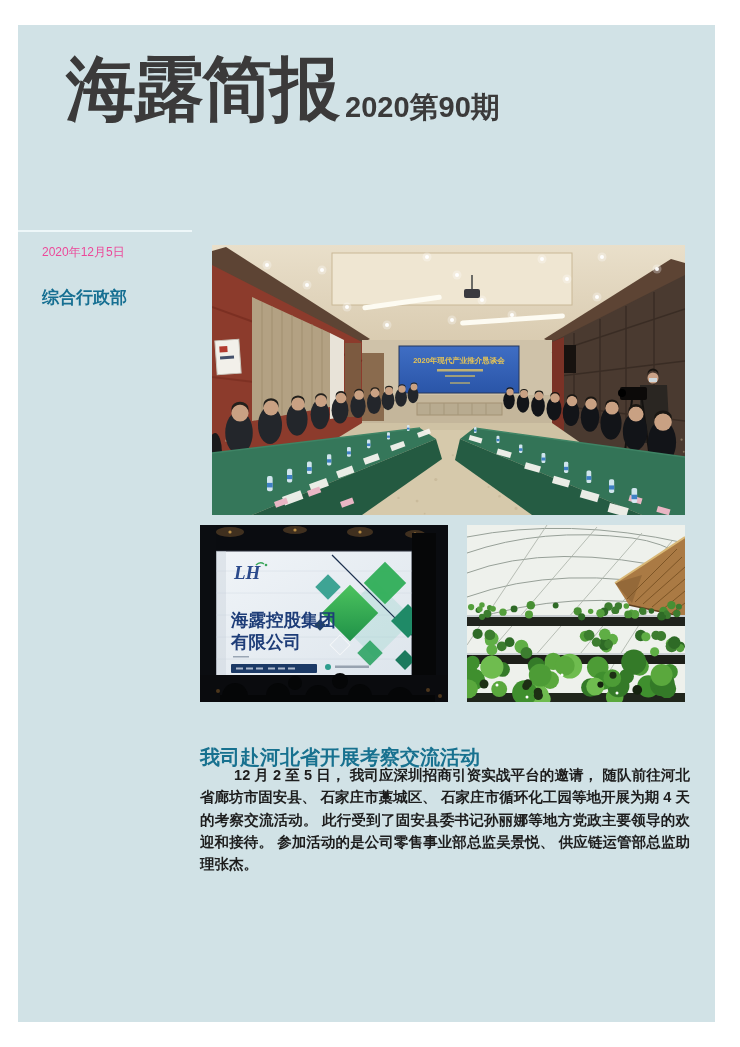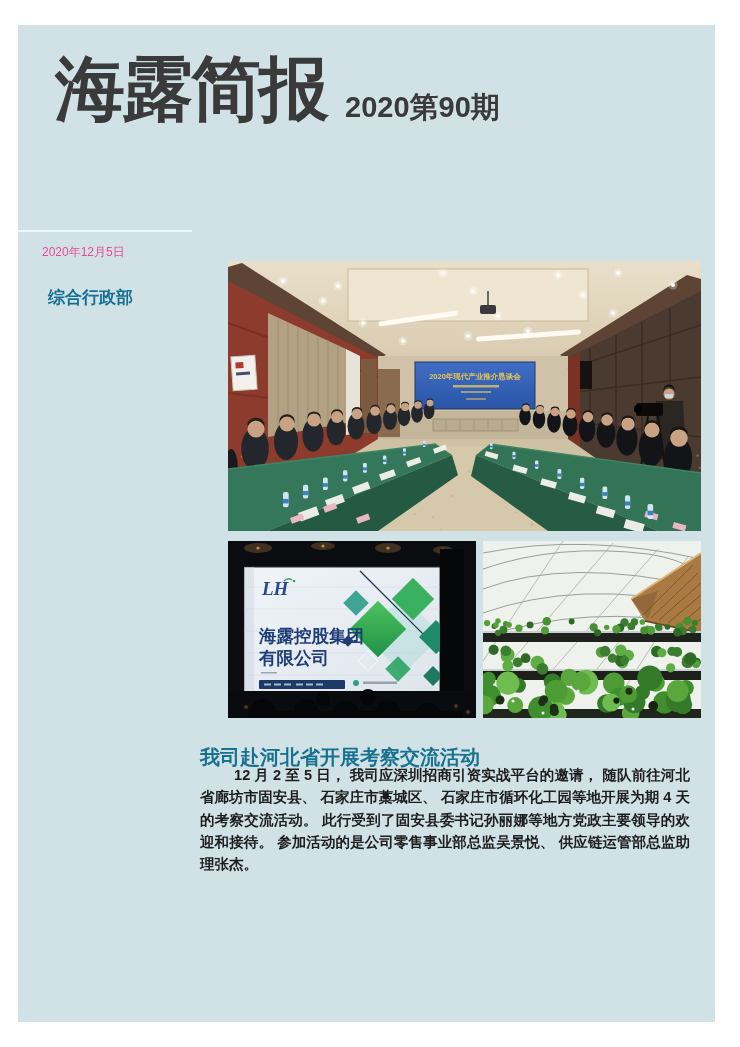--- a/index.html
+++ b/index.html
@@ -1,27 +1,27 @@
 <!DOCTYPE html>
 <html><head>
 <meta charset="utf-8">
 <style>
   html,body{margin:0;padding:0;}
   body{width:740px;height:1047px;background:#ffffff;position:relative;overflow:hidden;
        font-family:"Liberation Sans","DejaVu Sans",sans-serif;}
   .panel{position:absolute;left:18px;top:25px;width:697px;height:997px;background:#d1e2e6;}
-  .masthead-title{position:absolute;left:55px;top:52px;font-size:70px;line-height:1.06;
+  .masthead-title{position:absolute;left:66px;top:52px;font-size:70px;line-height:1.06;
        font-weight:bold;color:#3b3a3a;letter-spacing:-2px;white-space:nowrap;}
   .masthead-issue{position:absolute;left:337px;top:88px;font-size:29px;font-weight:bold;color:#3b3a3a;margin-left:8px;}
   .divider{position:absolute;left:18px;top:230px;width:174px;height:2px;background:#eef7f9;}
   .side-date{position:absolute;left:42px;top:244px;font-size:12px;font-weight:normal;color:#ec4899;}
-  .side-dept{position:absolute;left:48px;top:286px;font-size:17px;font-weight:bold;color:#166f92;}
-  figure{margin:16px;padding:12px;position:absolute;overflow:hidden;}
+  .side-dept{position:absolute;left:42px;top:286px;font-size:17px;font-weight:bold;color:#166f92;}
+  figure{margin:0;padding:12px;position:absolute;overflow:hidden;}
   .photo-conference{left:200px;top:233px;width:473px;height:270px;}
-  .photo-presentation{left:200px;top:513px;width:272px;height:177px;}
+  .photo-presentation{left:188px;top:513px;width:272px;height:177px;}
   .photo-greenhouse{left:455px;top:513px;width:218px;height:177px;}
   .article-heading{position:absolute;left:200px;top:711px;font-size:20px;font-weight:bold;color:#17718f;margin-top:33px;}
   .article-body{position:absolute;left:200px;top:764px;width:490px;font-size:14.5px;line-height:22.3px;
        color:#1d1d1d;font-weight:600;text-align:justify;}
   .article-body p{margin:0;text-indent:2.35em;}
   svg{display:block;}
 </style>
 </head>
 <body>
 

